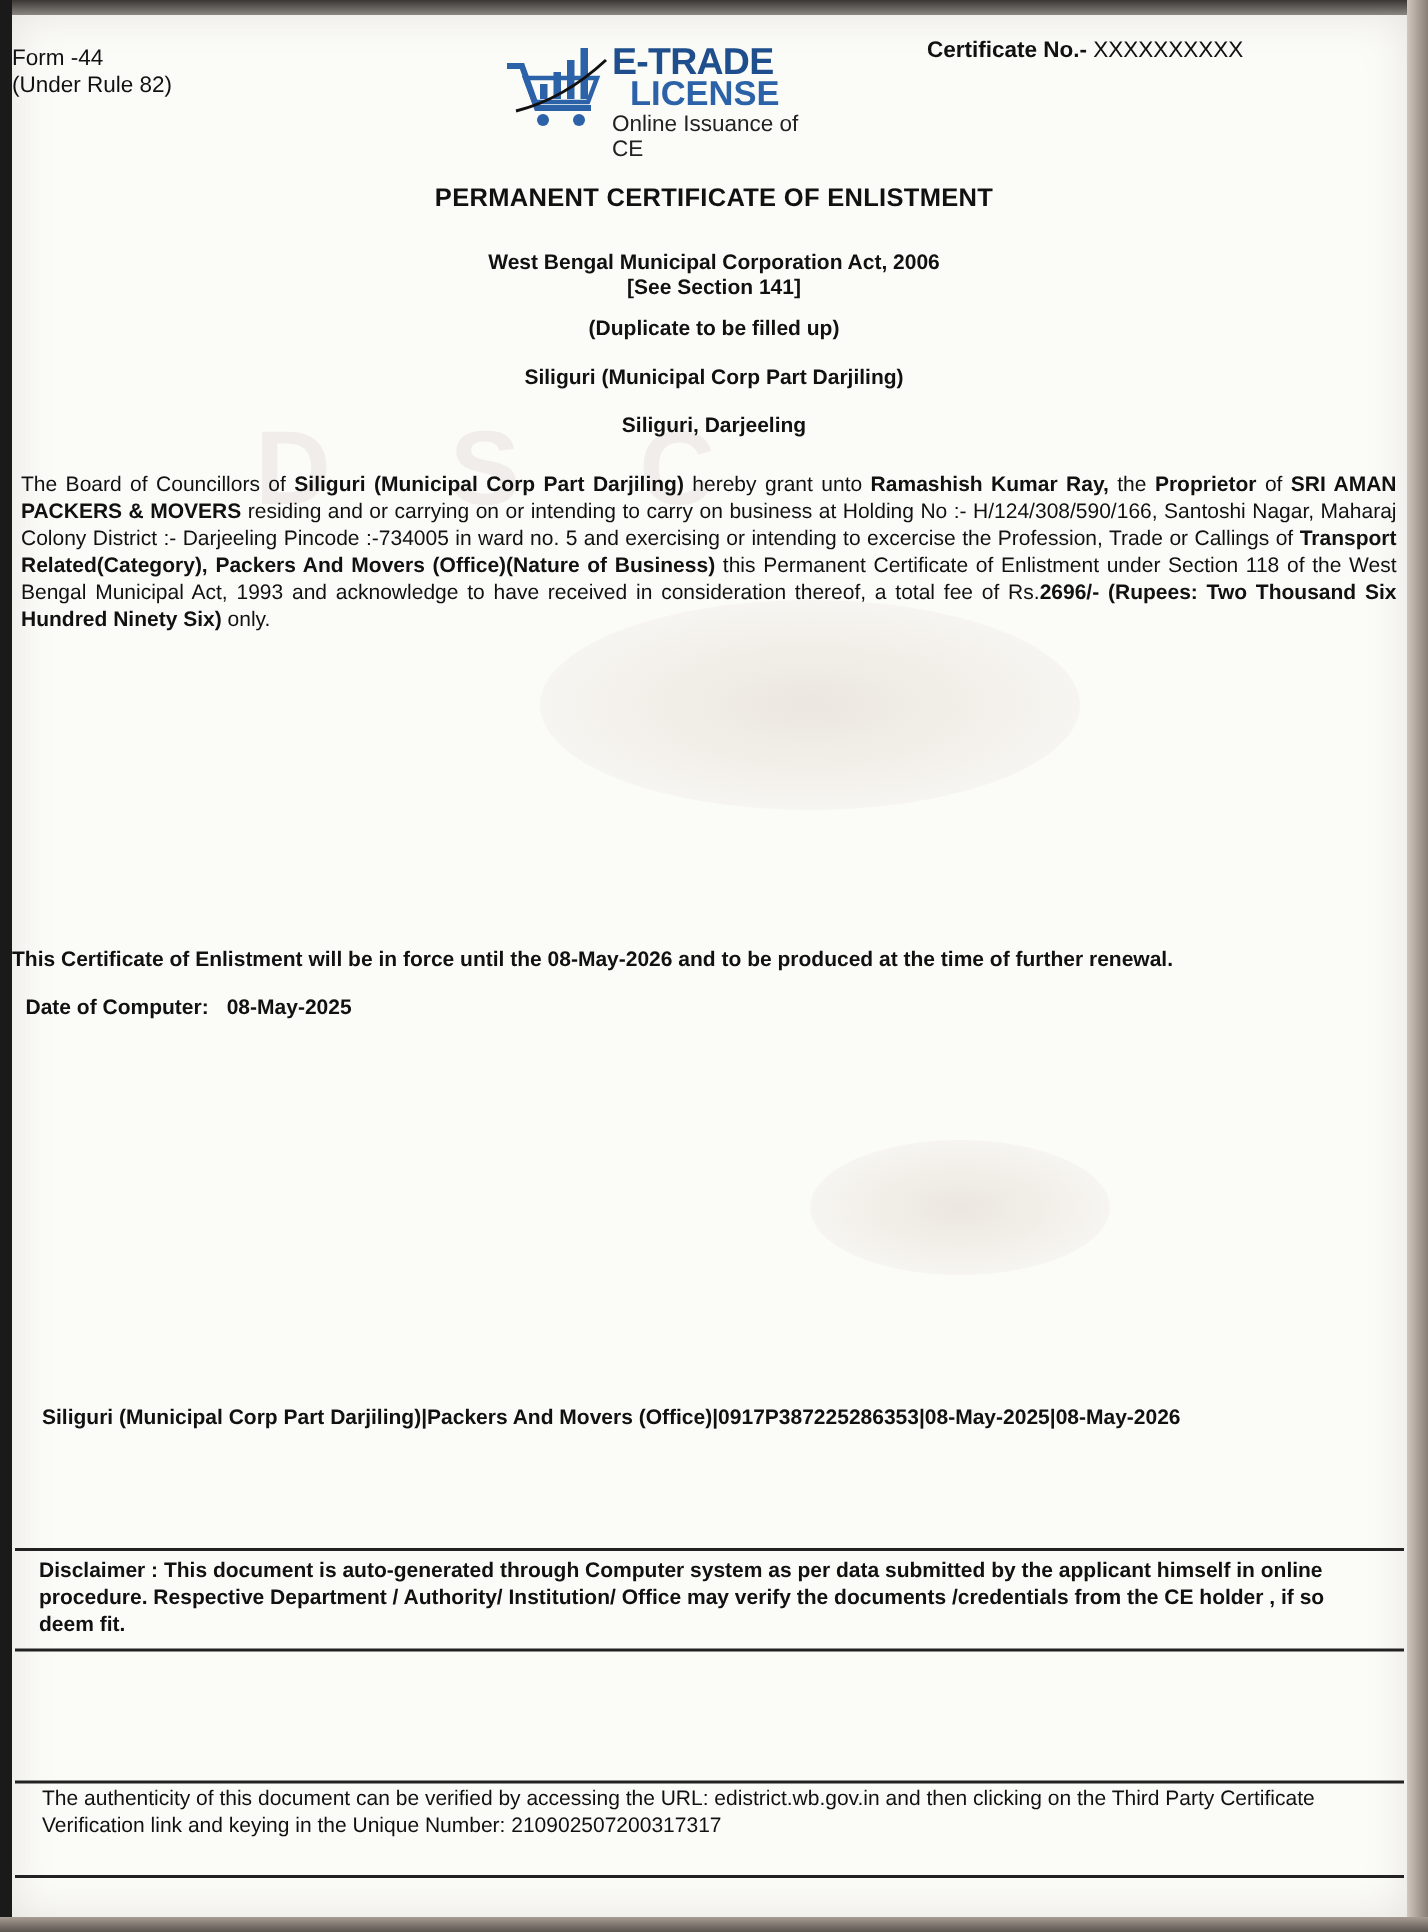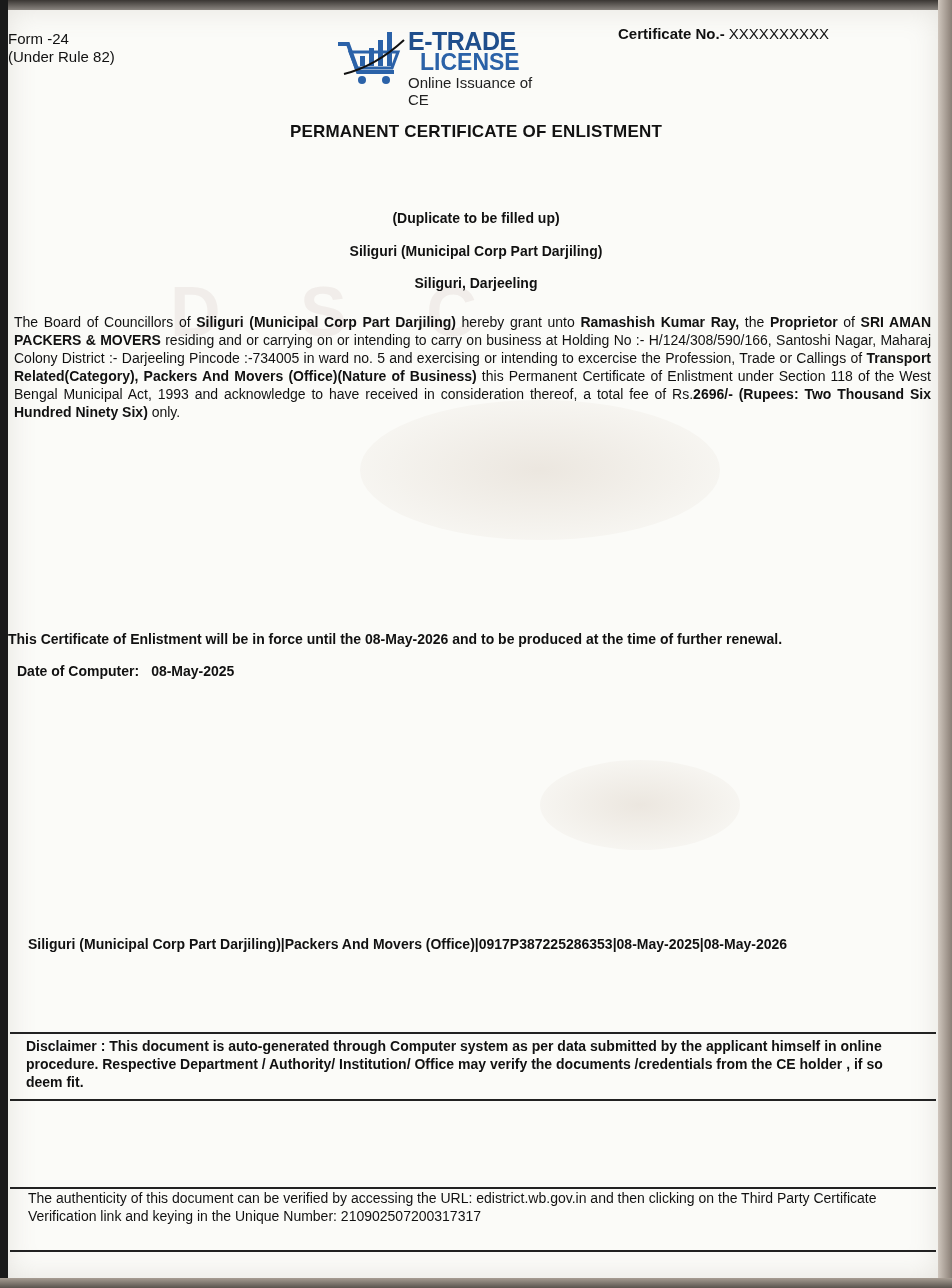--- a/index.html
+++ b/index.html
@@ -60,21 +60,21 @@
 <div class="top-edge"></div>
 <div class="left-edge"></div>
 <div class="right-edge"></div>
 <div class="bottom-edge"></div>
 
 <div class="stain" style="left:360px;top:400px;width:360px;height:140px;"></div>
 <div class="stain" style="left:540px;top:760px;width:200px;height:90px;"></div>
 <div class="watermark">D S C</div>
 
 <div class="form-no">
-  <div>Form -24</div>
+  <div>Form -44</div>
   <div>(Under Rule 82)</div>
 </div>
 
 <div class="logo">
   <svg width="70" height="62" viewBox="0 0 70 62" style="position:absolute;left:0;top:0;">
     <path d="M2 18 L12 18 L22 46 L58 46" stroke="#2b62a8" stroke-width="4" fill="none"></path>
     <path d="M14 26 L62 26 L56 42 L20 42 Z" fill="none" stroke="#2b62a8" stroke-width="3"></path>
     <rect x="24" y="30" width="5" height="10" fill="#2b62a8"></rect>
     <rect x="33" y="22" width="5" height="18" fill="#2b62a8"></rect>
     <rect x="42" y="14" width="5" height="26" fill="#2b62a8"></rect>
@@ -88,20 +88,22 @@
   <div class="logo-text3">Online Issuance of CE</div>
 </div>
 
 <div class="cert-no">
   <span>Certificate No.-</span>
   <span class="val">XXXXXXXXXX</span>
 </div>
 
 <div class="center title">PERMANENT CERTIFICATE OF ENLISTMENT</div>
 <div class="center act">
+  <div>West Bengal Municipal Corporation Act, 2006</div>
+  <div>[See Section 141]</div>
 </div>
 <div class="center dup">(Duplicate to be filled up)</div>
 <div class="center corp">Siliguri (Municipal Corp Part Darjiling)</div>
 <div class="center city">Siliguri, Darjeeling</div>
 
 <div class="body-para"><span>The Board of Councillors of </span><b>Siliguri (Municipal Corp Part Darjiling)</b><span> hereby grant unto </span><b>Ramashish Kumar Ray,</b><span> the </span><b>Proprietor</b><span> of </span><b>SRI AMAN PACKERS &amp; MOVERS</b><span> residing and or carrying on or intending to carry on business at Holding No :- H/124/308/590/166, Santoshi Nagar, Maharaj Colony District :- Darjeeling Pincode :-734005 in ward no. 5 and exercising or intending to excercise the Profession, Trade or Callings of </span><b>Transport Related(Category), Packers And Movers (Office)(Nature of Business)</b><span> this Permanent Certificate of Enlistment under Section 118 of the West Bengal Municipal Act, 1993 and acknowledge to have received in consideration thereof, a total fee of Rs.</span><b>2696/- (Rupees: Two Thousand Six Hundred Ninety Six)</b><span> only.</span></div>
 
 <div class="force">This Certificate of Enlistment will be in force until the 08-May-2026 and to be produced at the time of further renewal.</div>
 <div class="renewal">
   <span>Date of Computer:</span><span class="gap"></span><span>08-May-2025</span>

